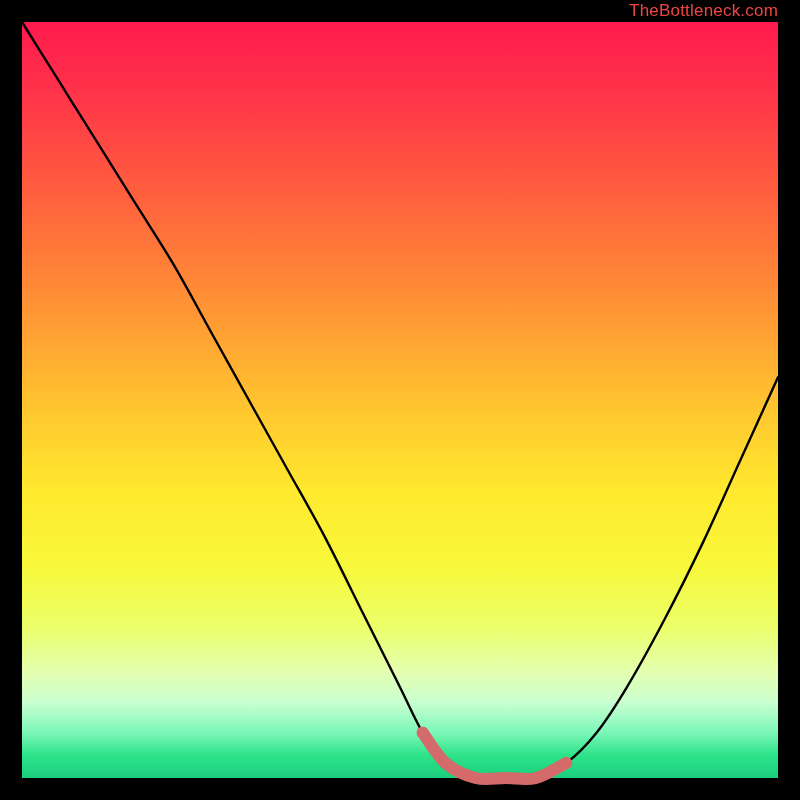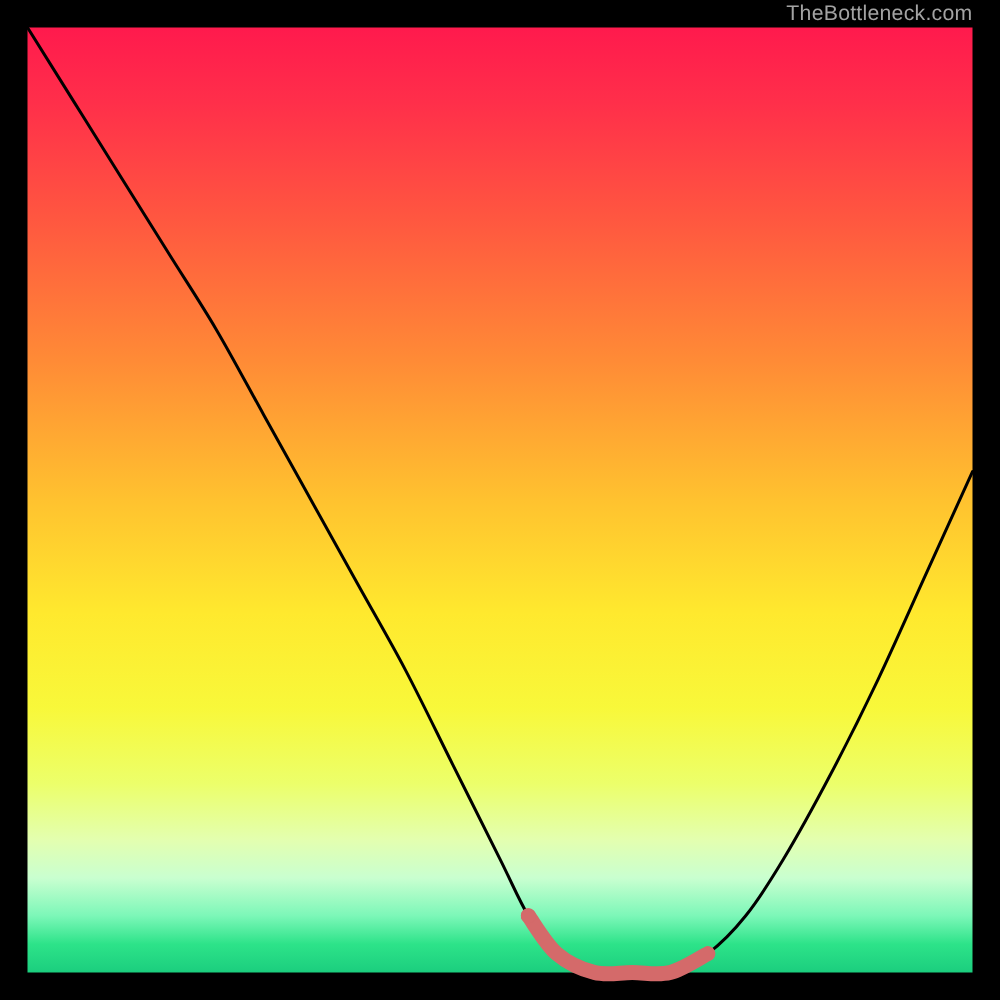--- a/index.html
+++ b/index.html
@@ -42,21 +42,21 @@
       #2de389 97%,
       #1bce7e 100%
     );
   }
   .watermark {
     position: absolute;
     top: 0px;
     right: 22px;
     height: 22px;
     line-height: 22px;
-    color: #a3a3a3;
+    color: #ef4444;
     font-size: 17px;
     letter-spacing: 0.2px;
   }
   svg.curve {
     position: absolute;
     left: 0;
     top: 0;
     width: 756px;
     height: 756px;
     overflow: visible;

